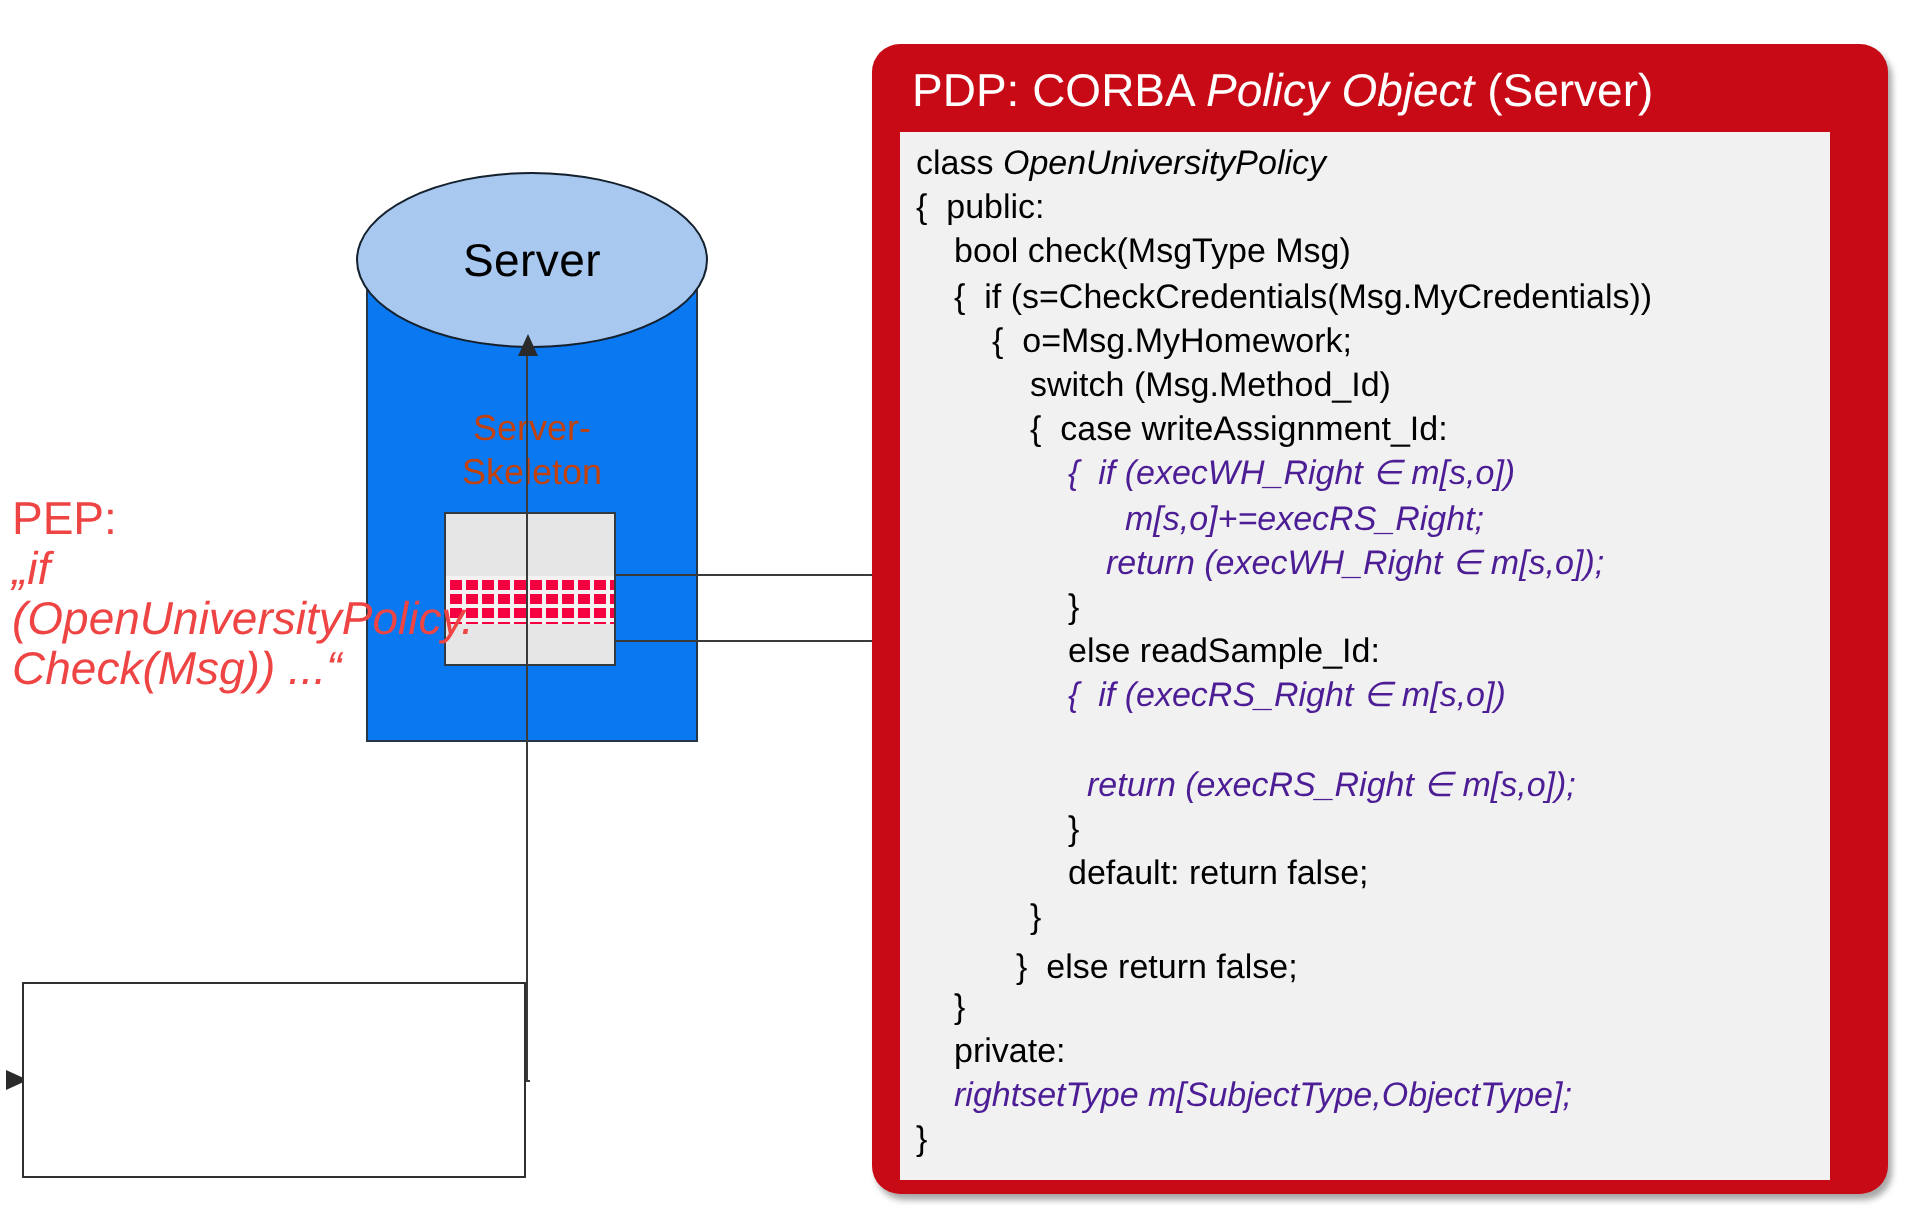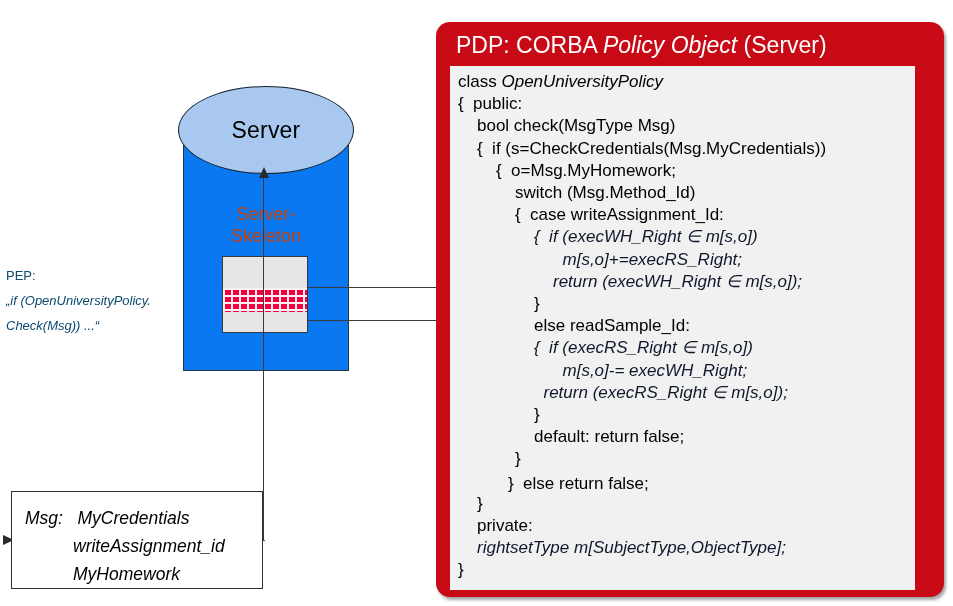--- a/index.html
+++ b/index.html
@@ -126,25 +126,25 @@
     width: 0; height: 0;
     border-top: 5px solid transparent;
     border-bottom: 5px solid transparent;
     border-left: 11px solid #2a2a2a;
   }
 
   
   .pep-caption {
     position: absolute;
     left: 6px;
-    top: 263px;
+    top: 247px;
     width: 235px;
-    font-size: 13px;
+    font-size: 23px;
     line-height: 25px;
-    color: #0c4a6e;
+    color: #ef4444;
   }
   .pep-caption .ital { font-style: italic; }
 
   
   .msg-box {
     position: absolute;
     left: 11px;
     top: 491px;
     width: 252px;
     height: 98px;
@@ -201,21 +201,21 @@
   }
   .code-line {
     position: absolute;
     left: 8px;
     font-size: 17px;
     line-height: 20px;
     color: #000000;
     white-space: pre;
   }
   .code-line.blue {
-    color: #0f172a;
+    color: #4c1d95;
     font-style: italic;
   }
   .code-line .ital { font-style: italic; }
 </style>
 </head>
 <body>
 
 <div id="canvas">
 
   <div class="server-body"></div>
@@ -243,48 +243,39 @@
   <div class="line line-h" style="left:308px; top:320px; width:170px;"></div>
   <div class="small-rect"></div>
 
   <div class="pep-caption">
     <div>PEP:</div>
     <div class="ital">„if (OpenUniversityPolicy.</div>
     <div class="ital">Check(Msg)) ...“</div>
   </div>
 
   <div class="msg-box"></div>
-  <div class="msg-inner">
-    <div>
-      <span>Msg:</span>
-      <span>&nbsp; </span><span>MyCredentials</span>
-    </div>
-    <div><span class="indent"></span><span>writeAssignment_id</span></div>
-    <div><span class="indent"></span><span>MyHomework</span></div>
-  </div>
 
   <div class="pdp-panel"></div>
   <div class="pdp-title">
     <span>PDP: CORBA </span><span class="ital">Policy Object</span><span> (Server)</span>
   </div>
   <div class="code-area" id="code-area">
       <div class="code-line" style="top: 6px; left: 8px;"><span>class </span><span class="ital">OpenUniversityPolicy</span></div>
       <div class="code-line" style="top: 28.2px; left: 8px;">{  public:</div>
       <div class="code-line" style="top: 50.4px; left: 27px;">bool check(MsgType Msg)</div>
       <div class="code-line" style="top: 72.6px; left: 27px;">{  if (s=CheckCredentials(Msg.MyCredentials))</div>
       <div class="code-line" style="top: 117px; left: 65px;">switch (Msg.Method_Id)</div>
       <div class="code-line" style="top: 94.8px; left: 46px;">{  o=Msg.MyHomework;</div>
       <div class="code-line" style="top: 139.2px; left: 65px;">{  case writeAssignment_Id:</div>
       <div class="code-line blue" style="top: 161.4px; left: 84px;">{  if (execWH_Right ∈ m[s,o])</div>
       <div class="code-line blue" style="top: 183.6px; left: 112.5px;">m[s,o]+=execRS_Right;</div>
       <div class="code-line blue" style="top: 205.8px; left: 103px;">return (execWH_Right ∈ m[s,o]);</div>
       <div class="code-line" style="top: 228px; left: 84px;">}</div>
       <div class="code-line" style="top: 250.2px; left: 84px;">else readSample_Id:</div>
       <div class="code-line blue" style="top: 272.4px; left: 84px;">{  if (execRS_Right ∈ m[s,o])</div>
-      <div class="code-line blue" style="top: 294.6px; left: 112.5px;">m[s,o]-= execWH_Right;</div>
       <div class="code-line blue" style="top: 316.8px; left: 93.5px;">return (execRS_Right ∈ m[s,o]);</div>
       <div class="code-line" style="top: 339px; left: 84px;">}</div>
       <div class="code-line" style="top: 361.2px; left: 84px;">default: return false;</div>
       <div class="code-line" style="top: 383.4px; left: 65px;">}</div>
       <div class="code-line" style="top: 408px; left: 46px; margin-left: 12px;">}  else return false;</div>
       <div class="code-line" style="top: 427.8px; left: 27px;">}</div>
       <div class="code-line" style="top: 450px; left: 27px;">private:</div>
       <div class="code-line blue" style="top: 472.2px; left: 27px;">rightsetType m[SubjectType,ObjectType];</div>
       <div class="code-line" style="top: 494.4px; left: 8px;">}</div>
     </div>

